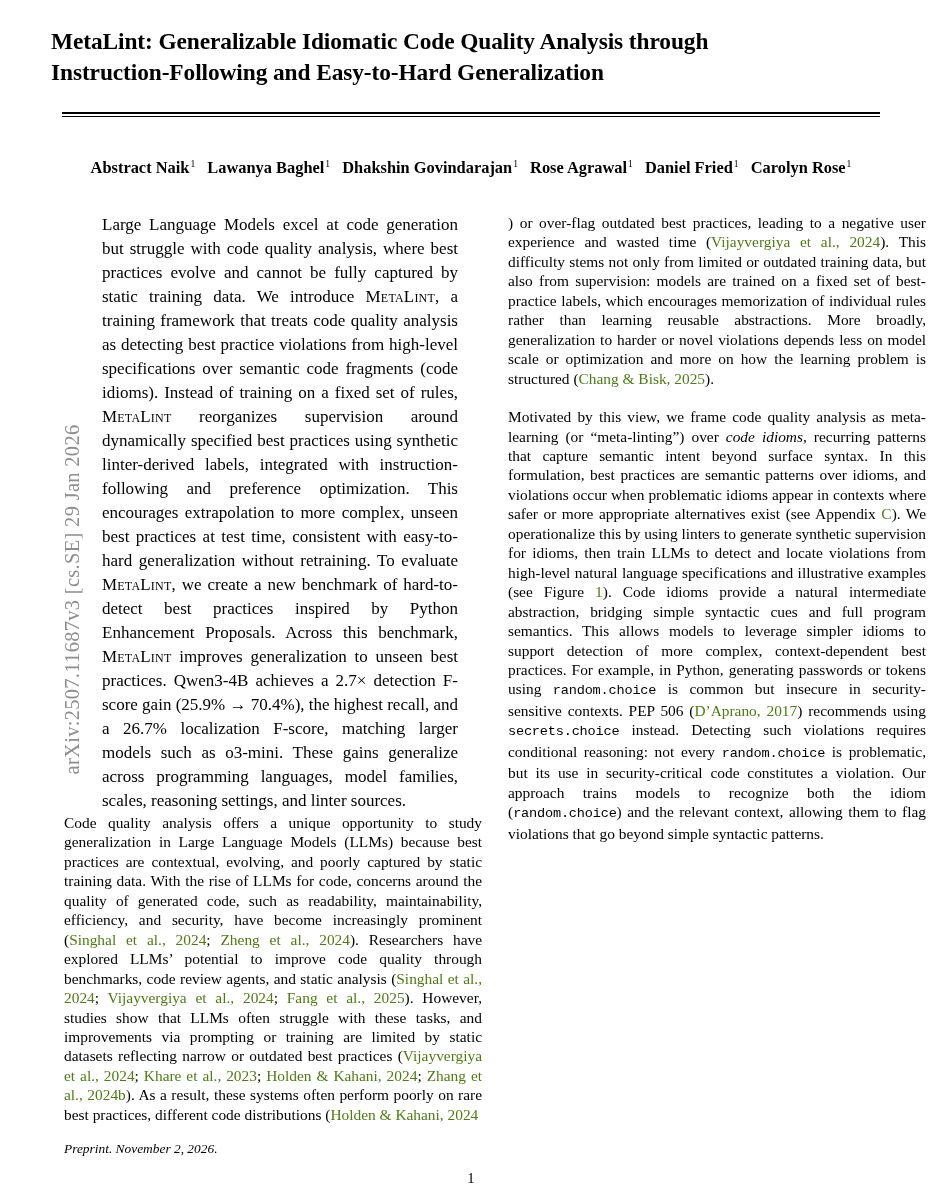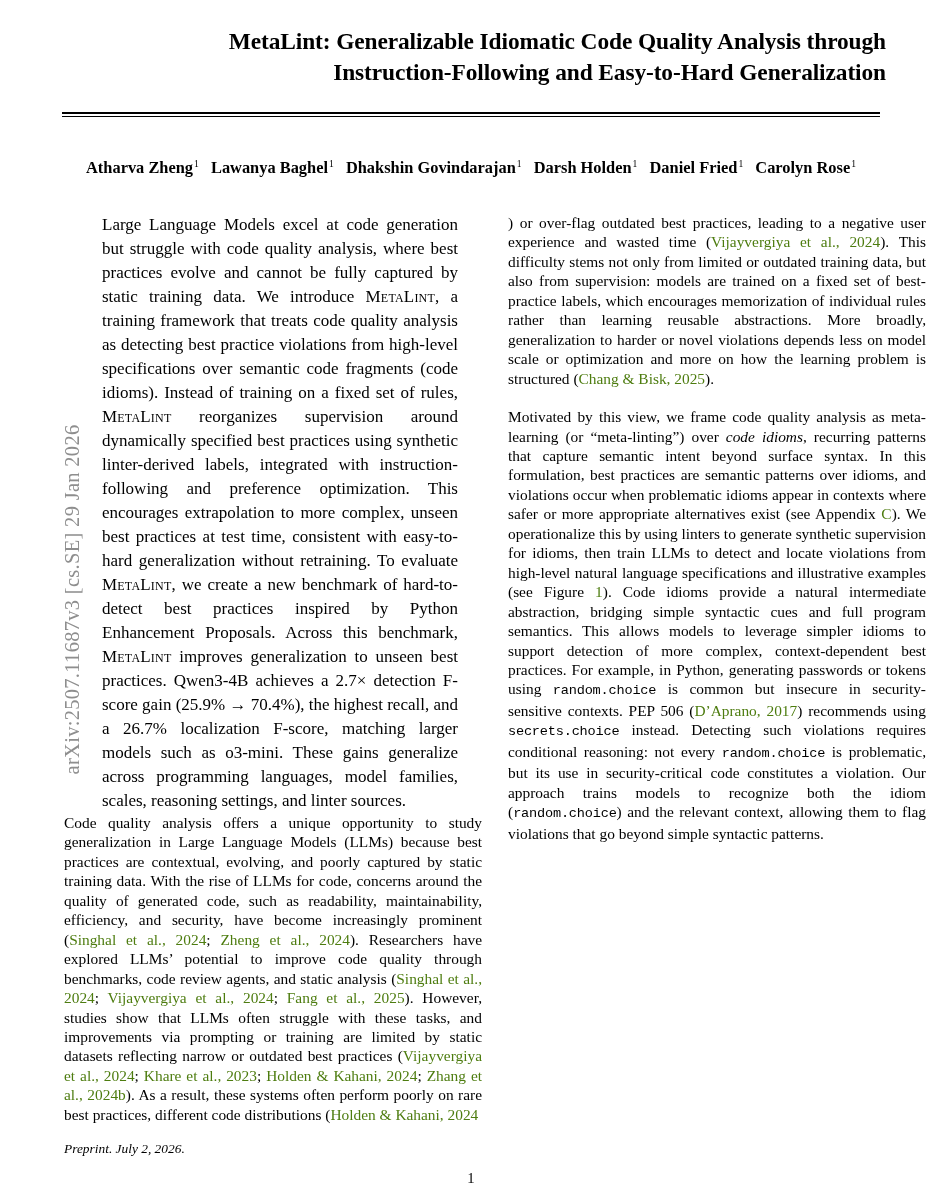--- a/index.html
+++ b/index.html
@@ -31,24 +31,24 @@
     font-size: 20.5px;
     letter-spacing: 0.3px;
     color: #8e8e8e;
     white-space: nowrap;
     text-align: center;
   }
 
   
   .title-wrap {
     position: absolute;
-    left: 68px;
+    left: 51px;
     top: 26px;
     width: 818px;
-    text-align: right;
+    text-align: left;
   }
   .paper-title {
     font-family: "Liberation Serif", "DejaVu Serif", serif;
     font-weight: bold;
     font-size: 23.4px;
     line-height: 31px;
     letter-spacing: -0.1px;
   }
   .rule-double {
     position: absolute;
@@ -176,41 +176,41 @@
   <div class="title-wrap">
     <div class="paper-title">
       <span>MetaLint: Generalizable Idiomatic Code Quality Analysis through</span><br>
       <span>Instruction-Following and Easy-to-Hard Generalization</span>
     </div>
   </div>
 
   <div class="rule-double"></div>
 
   <div class="authors">
-    <span class="au"><span>Atharva Zheng</span><sup>1</sup></span>
+    <span class="au"><span>Abstract Naik</span><sup>1</sup></span>
     <span class="au"><span>Lawanya Baghel</span><sup>1</sup></span>
     <span class="au"><span>Dhakshin Govindarajan</span><sup>1</sup></span>
-    <span class="au"><span>Darsh Holden</span><sup>1</sup></span>
+    <span class="au"><span>Rose Agrawal</span><sup>1</sup></span>
     <span class="au"><span>Daniel Fried</span><sup>1</sup></span>
     <span class="au"><span>Carolyn Rose</span><sup>1</sup></span>
   </div>
 
   <div class="col col-left">
 
 
     <div class="abstract-body"><span>Large Language Models excel at code generation but struggle with code quality analysis, where best practices evolve and cannot be fully captured by static training data. We introduce </span><span class="sc">MetaLint</span><span>, a training framework that treats code quality analysis as detecting best practice violations from high-level specifications over semantic code fragments (code idioms). Instead of training on a fixed set of rules, </span><span class="sc">MetaLint</span><span> reorganizes supervision around dynamically specified best practices using synthetic linter-derived labels, integrated with instruction-following and preference optimization. This encourages extrapolation to more complex, unseen best practices at test time, consistent with easy-to-hard generalization without retraining. To evaluate </span><span class="sc">MetaLint</span><span>, we create a new benchmark of hard-to-detect best practices inspired by Python Enhancement Proposals. Across this benchmark, </span><span class="sc">MetaLint</span><span> improves generalization to unseen best practices. Qwen3-4B achieves a 2.7× detection F-score gain (25.9% → 70.4%), the highest recall, and a 26.7% localization F-score, matching larger models such as o3-mini. These gains generalize across programming languages, model families, scales, reasoning settings, and linter sources.</span></div>
 
 
     <p class="body"><span>Code quality analysis offers a unique opportunity to study generalization in Large Language Models (LLMs) because best practices are contextual, evolving, and poorly captured by static training data. With the rise of LLMs for code, concerns around the quality of generated code, such as readability, maintainability, efficiency, and security, have become increasingly prominent (</span><span class="cite">Singhal et al., 2024</span><span>; </span><span class="cite">Zheng et al., 2024</span><span>). Researchers have explored LLMs’ potential to improve code quality through benchmarks, code review agents, and static analysis (</span><span class="cite">Singhal et al., 2024</span><span>; </span><span class="cite">Vijayvergiya et al., 2024</span><span>; </span><span class="cite">Fang et al., 2025</span><span>). However, studies show that LLMs often struggle with these tasks, and improvements via prompting or training are limited by static datasets reflecting narrow or outdated best practices (</span><span class="cite">Vijayvergiya et al., 2024</span><span>; </span><span class="cite">Khare et al., 2023</span><span>; </span><span class="cite">Holden &amp; Kahani, 2024</span><span>; </span><span class="cite">Zhang et al., 2024b</span><span>). As a result, these systems often perform poorly on rare best practices, different code distributions (</span><span class="cite">Holden &amp; Kahani, 2024</span></p>
 
   </div>
 
   <div class="col col-right">
       <p class="body"><span>) or over-flag outdated best practices, leading to a negative user experience and wasted time (</span><span class="cite">Vijayvergiya et al., 2024</span><span>). This difficulty stems not only from limited or outdated training data, but also from supervision: models are trained on a fixed set of best-practice labels, which encourages memorization of individual rules rather than learning reusable abstractions. More broadly, generalization to harder or novel violations depends less on model scale or optimization and more on how the learning problem is structured (</span><span class="cite">Chang &amp; Bisk, 2025</span><span>).</span></p>
       <p class="body"><span>Motivated by this view, we frame code quality analysis as meta-learning (or “meta-linting”) over </span><span class="ital">code idioms</span><span>, recurring patterns that capture semantic intent beyond surface syntax. In this formulation, best practices are semantic patterns over idioms, and violations occur when problematic idioms appear in contexts where safer or more appropriate alternatives exist (see Appendix </span><span class="cite">C</span><span>). We operationalize this by using linters to generate synthetic supervision for idioms, then train LLMs to detect and locate violations from high-level natural language specifications and illustrative examples (see Figure </span><span class="cite">1</span><span>). Code idioms provide a natural intermediate abstraction, bridging simple syntactic cues and full program semantics. This allows models to leverage simpler idioms to support detection of more complex, context-dependent best practices. For example, in Python, generating passwords or tokens using </span><span class="code">random.choice</span><span> is common but insecure in security-sensitive contexts. PEP 506 (</span><span class="cite">D’Aprano, 2017</span><span>) recommends using </span><span class="code">secrets.choice</span><span> instead. Detecting such violations requires conditional reasoning: not every </span><span class="code">random.choice</span><span> is problematic, but its use in security-critical code constitutes a violation. Our approach trains models to recognize both the idiom (</span><span class="code">random.choice</span><span>) and the relevant context, allowing them to flag violations that go beyond simple syntactic patterns.</span></p>
     </div>
 
 
-  <div class="preprint">Preprint. July 2, 2026.</div>
+  <div class="preprint">Preprint. November 2, 2026.</div>
 
   <div class="page-number">1</div>
 
 </div>
 
 </body></html>

